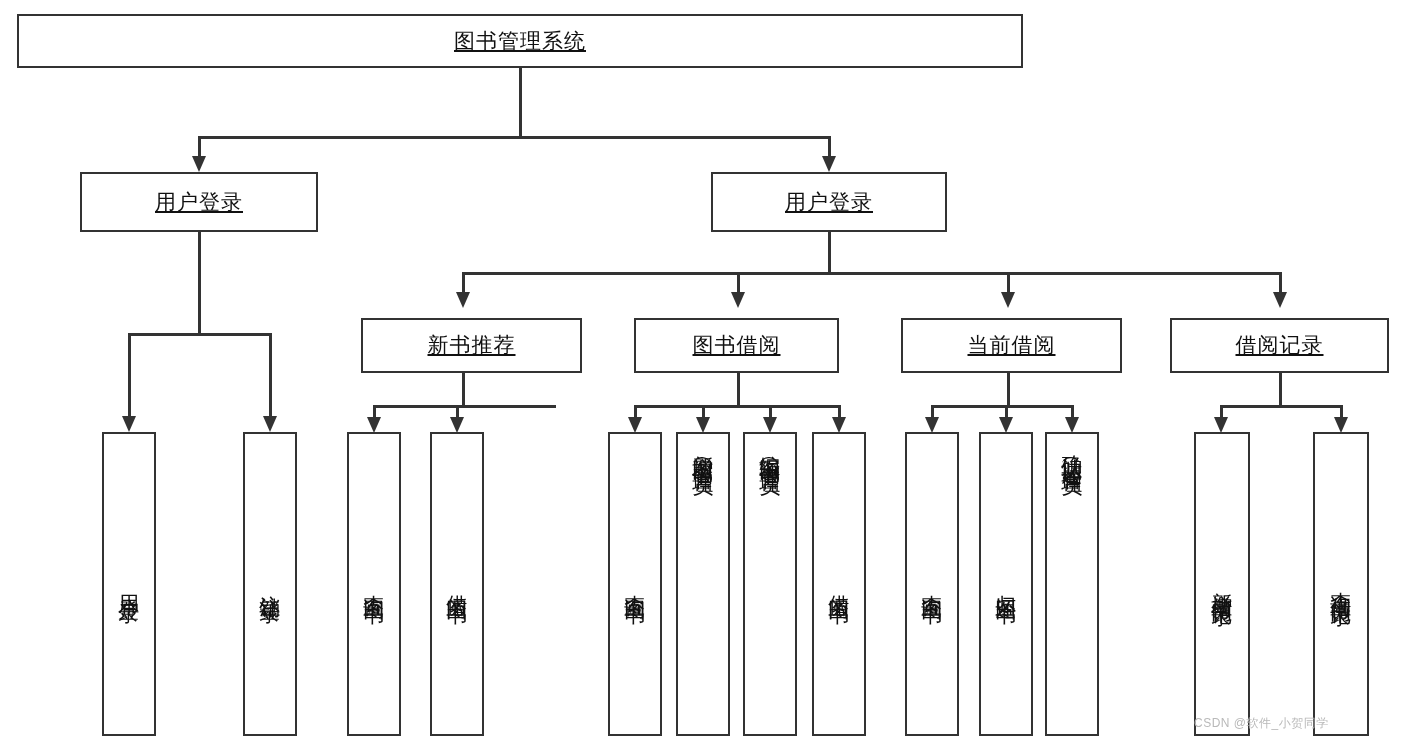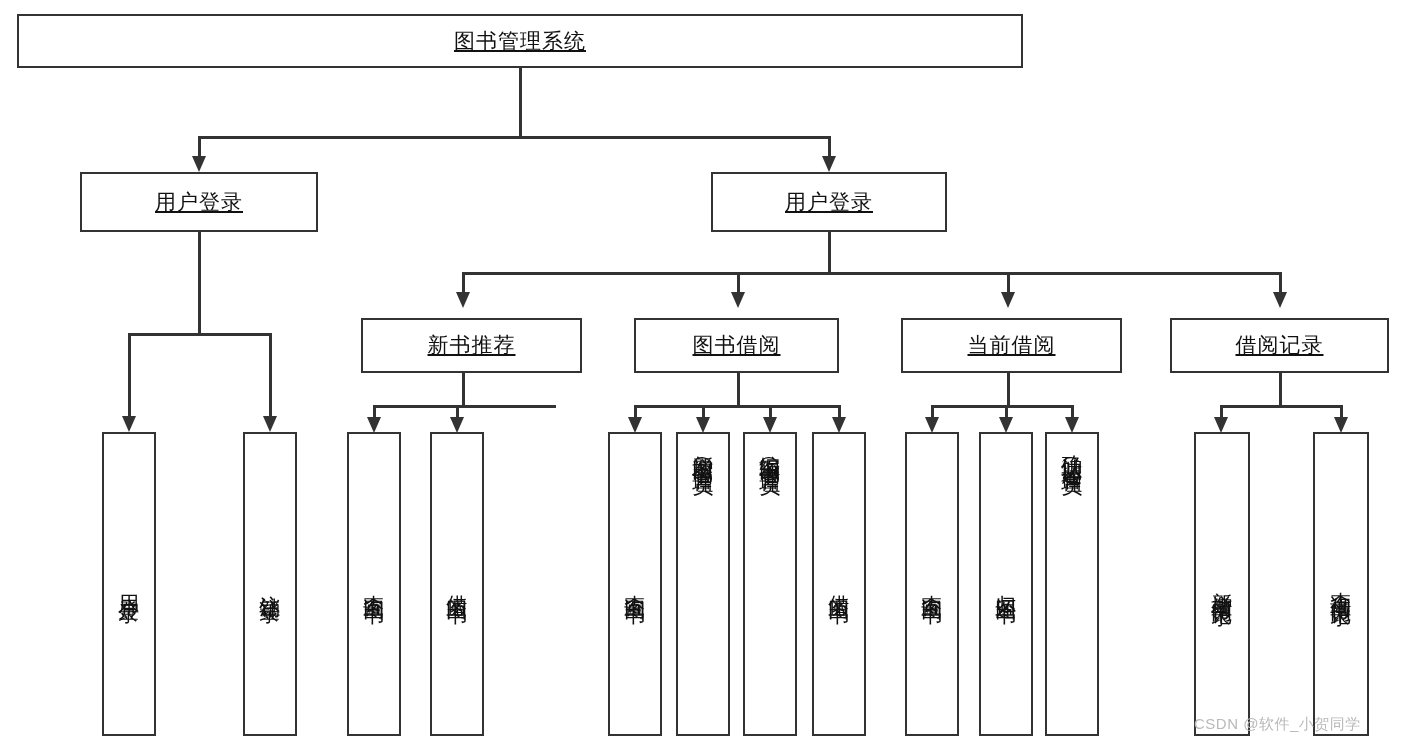--- a/index.html
+++ b/index.html
@@ -62,21 +62,21 @@
   .arrow{
     position:absolute;
     width:0;height:0;
     border-left:7px solid transparent;
     border-right:7px solid transparent;
     border-top:16px solid #333333;
   }
   
   #watermark{
     position:absolute;
-    font-size:15px;
+    font-size:12px;
     color:#b9b9b9;
     white-space:nowrap;
     letter-spacing:0.5px;
     user-select:none;
   }
 </style>
 </head>
 <body>
 
 <div id="canvas">

